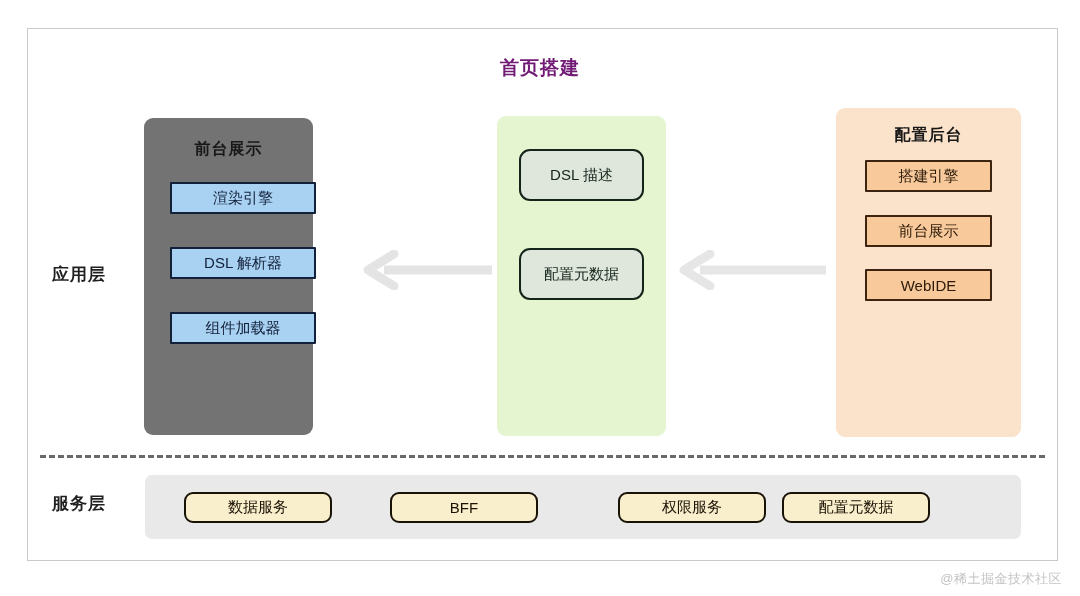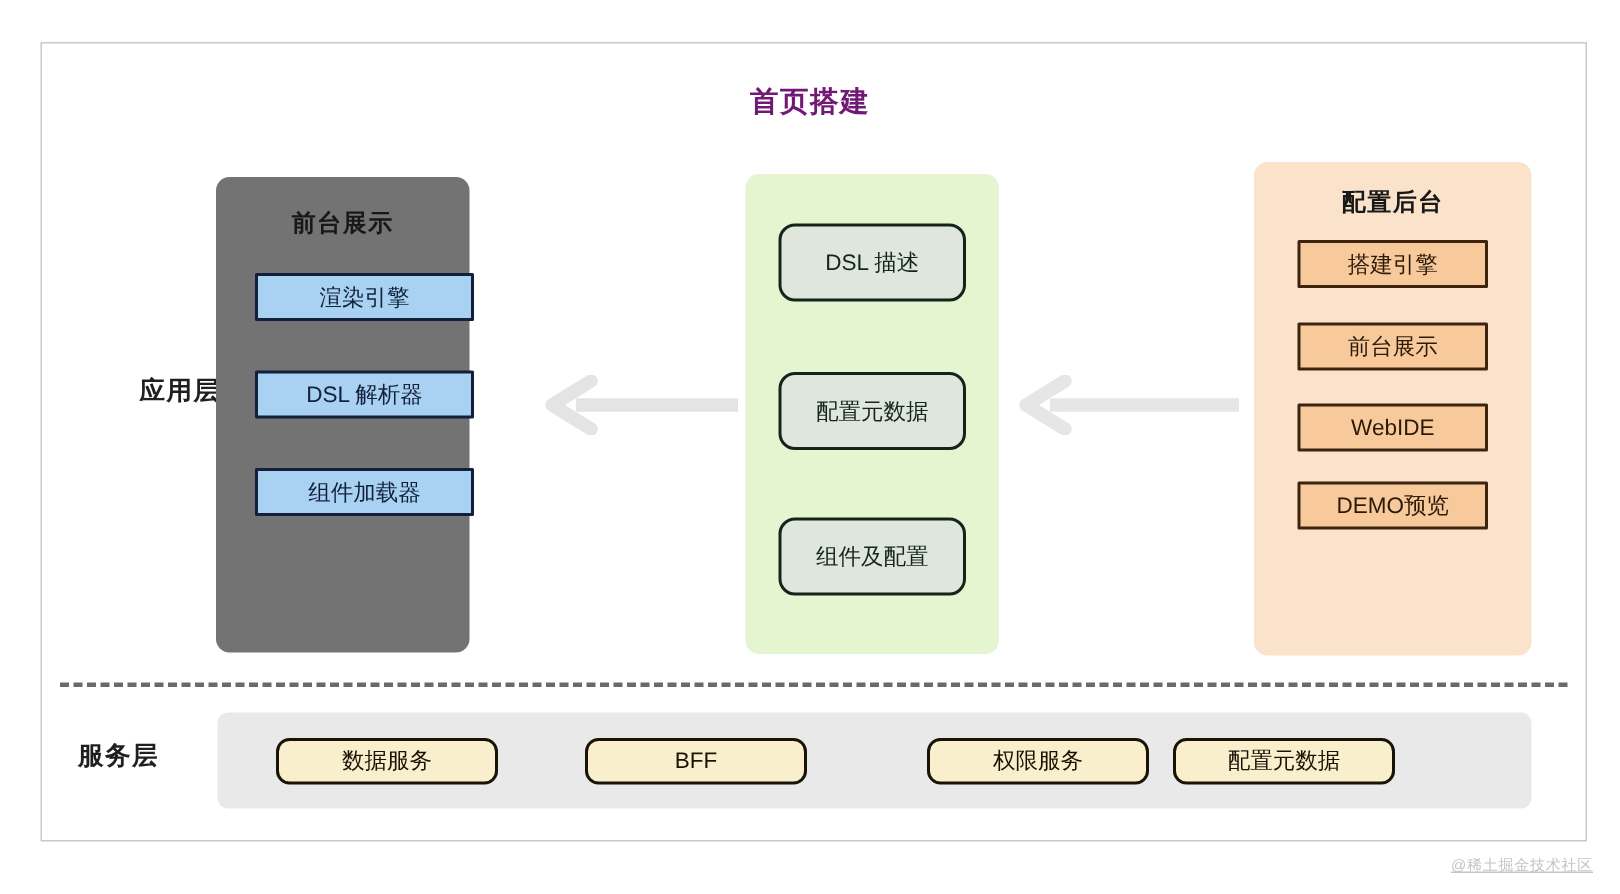--- a/index.html
+++ b/index.html
@@ -44,21 +44,21 @@
   }
 
   
   .layer-label {
     position: absolute;
     font-size: 17px;
     font-weight: bold;
     color: #1f1f1f;
     letter-spacing: 1px;
   }
-  #label-app { left: 52px; top: 249px; margin-left: 41px; }
+  #label-app { left: 52px; top: 263px; }
   #label-service { left: 52px; top: 492px; }
 
   
   .panel {
     position: absolute;
     border-radius: 9px;
   }
   .panel-title {
     text-align: center;
     font-size: 16px;
@@ -159,24 +159,23 @@
   .arrow {
     position: absolute;
     height: 40px;
   }
 
   
   #watermark {
     position: absolute;
     right: 18px;
     top: 570px;
-    font-size: 10px;
+    font-size: 13px;
     color: #c4c4c4;
     letter-spacing: 0.5px;
-    text-decoration: underline;
   }
 </style>
 </head>
 <body>
 
 <div id="canvas">
 
   <div id="frame"></div>
 
   <div id="diagram-title">首页搭建</div>
@@ -187,29 +186,27 @@
   <div class="panel" id="panel-frontend">
     <div class="panel-title">前台展示</div>
     <div class="node node-blue" style="top:64px">渲染引擎</div>
     <div class="node node-blue" style="top:129px">DSL 解析器</div>
     <div class="node node-blue" style="top:194px">组件加载器</div>
   </div>
 
   <div class="panel" id="panel-dsl">
     <div class="node node-green" style="top:33px">DSL 描述</div>
     <div class="node node-green" style="top:132px">配置元数据</div>
-    <div class="node node-green" style="top:229px">组件及配置</div>
   </div>
 
   <div class="panel" id="panel-backend">
     <div class="panel-title">配置后台</div>
     <div class="node node-orange" style="top:52px">搭建引擎</div>
     <div class="node node-orange" style="top:107px">前台展示</div>
     <div class="node node-orange" style="top:161px">WebIDE</div>
-    <div class="node node-orange" style="top:213px">DEMO预览</div>
   </div>
 
   <div class="arrow" style="left:360px; top:250px; width:132px;">
     <svg width="132" height="40" viewBox="0 0 132 40">
       <path d="M132 20 L24 20" stroke="#e4e4e4" stroke-width="9" stroke-linecap="butt"></path>
       <path d="M34 4 L8 20 L34 36" stroke="#e4e4e4" stroke-width="9" fill="none" stroke-linecap="round" stroke-linejoin="round"></path>
     </svg>
   </div>
 
   <div class="arrow" style="left:676px; top:250px; width:150px;">

